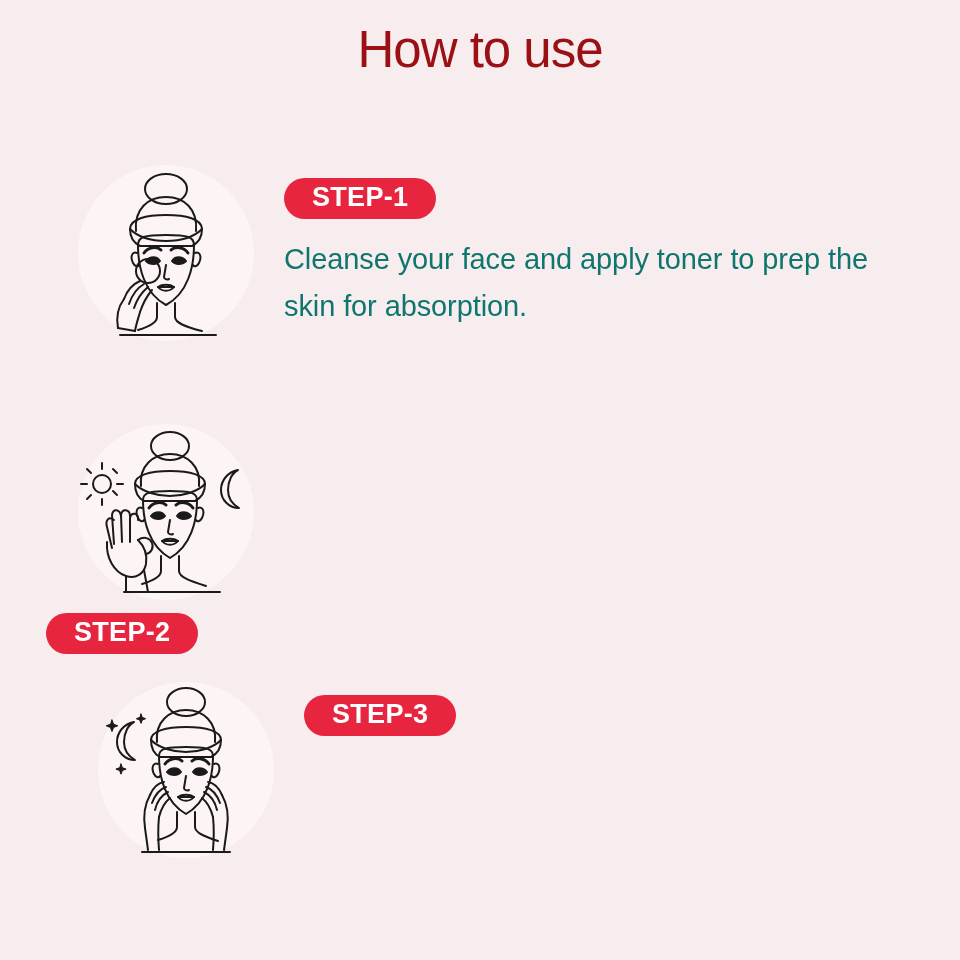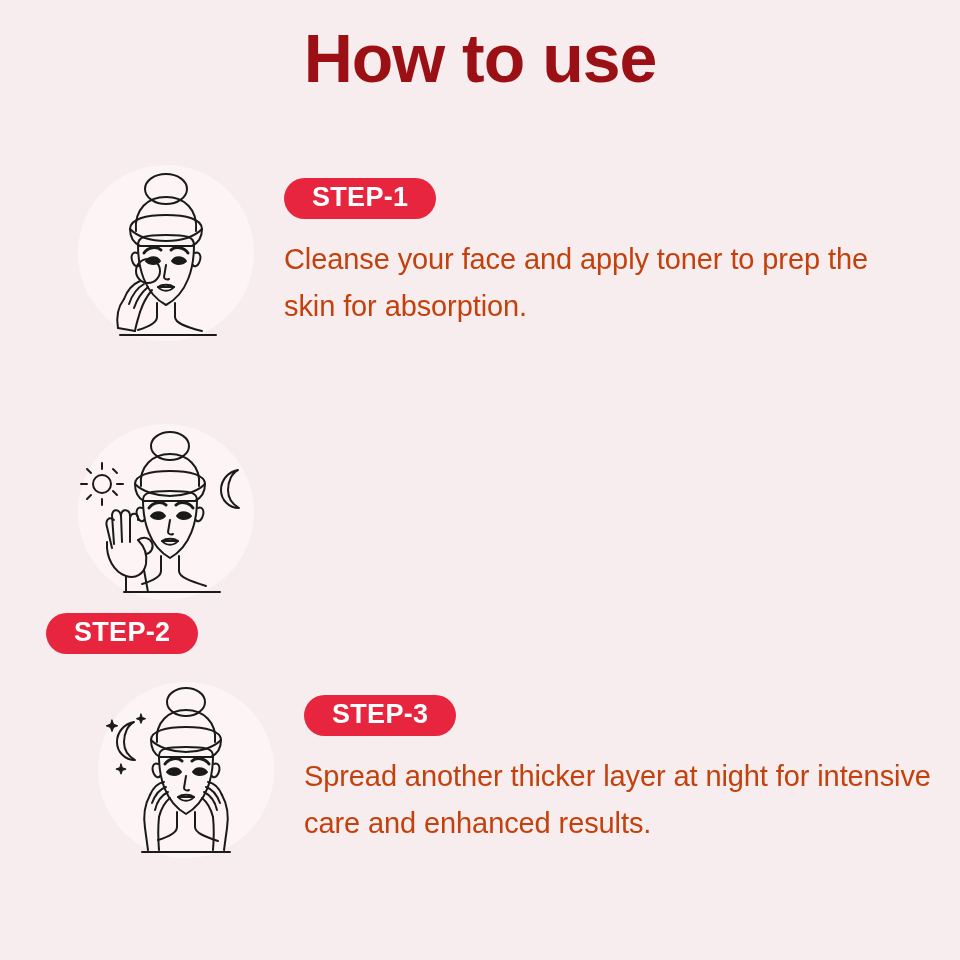--- a/index.html
+++ b/index.html
@@ -20,22 +20,22 @@
     width: 960px;
     height: 960px;
     background: #F8EDEE;
   }
   .page-title {
     position: absolute;
     left: 0;
     top: 24px;
     width: 960px;
     text-align: center;
-    font-size: 68px;
-    font-weight: bold;
+    font-size: 51px;
+    font-weight: normal;
     color: #9B1014;
     letter-spacing: -1px;
     line-height: 1.0;
     white-space: nowrap;
   }
   .step-row {
     position: absolute;
     left: 16px;
     width: 960px;
     display: flex;
@@ -81,21 +81,21 @@
     font-weight: bold;
     letter-spacing: 0.3px;
     padding: 6px 28px 8px 28px;
     border-radius: 22px;
     line-height: 1.0;
   }
   .step-text {
     margin-top: 17px;
     font-size: 29px;
     line-height: 1.62;
-    color: #c2410c;
+    color: #0f766e;
     max-width: 640px;
     letter-spacing: -0.1px;
   }
 </style>
 </head>
 <body>
 
 <div id="page">
 
   <div class="page-title">How to use</div>
@@ -267,17 +267,16 @@
           <path d="M108 105 C114 107 119 113 122 121"></path>
           <path d="M106 110 C112 113 117 119 119 128"></path>
           <path d="M104 116 C109 120 113 127 115 135"></path>
           <path d="M124 113 C129 122 131 133 129 146 L126 168"></path>
           <path d="M115 135 C116 145 116 156 115 168"></path>
         </g>
       </svg>
     </div>
     <div class="step-body">
       <div class="step-badge">STEP-3</div>
-      <div class="step-text">Spread another thicker layer at night for intensive care and enhanced results.</div>
     </div>
   </div>
 
 </div>
 
 </body></html>

